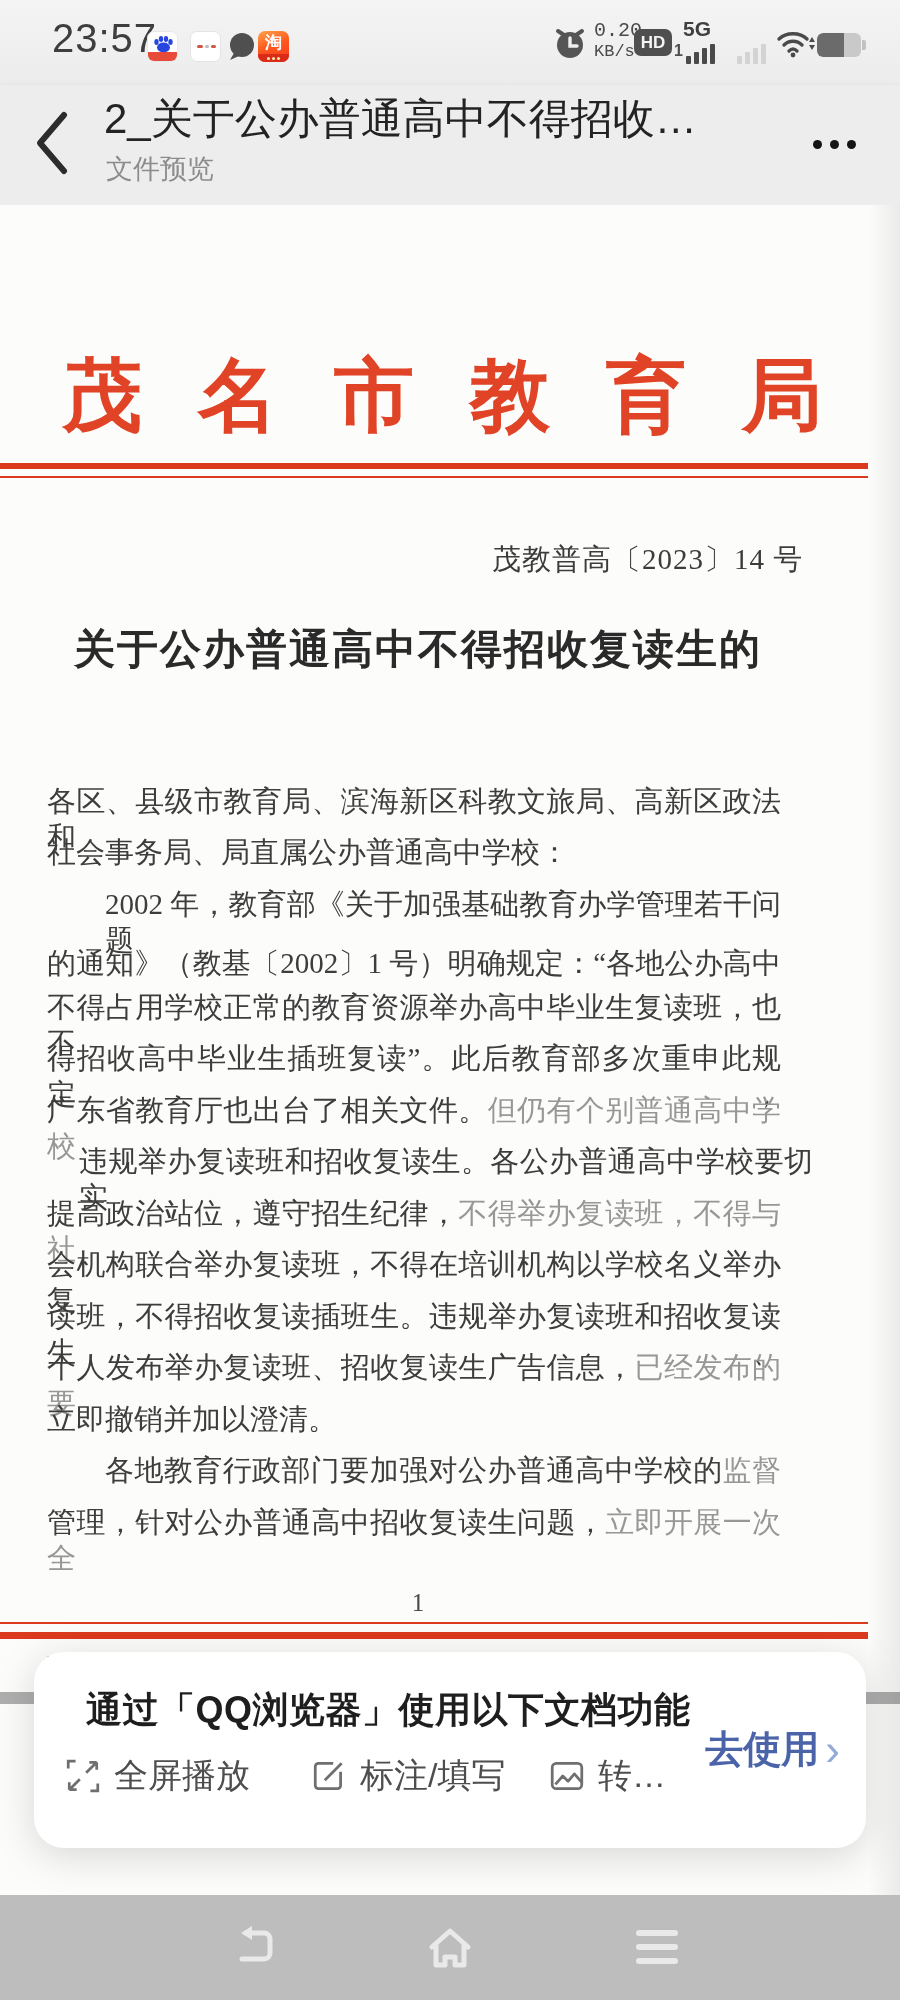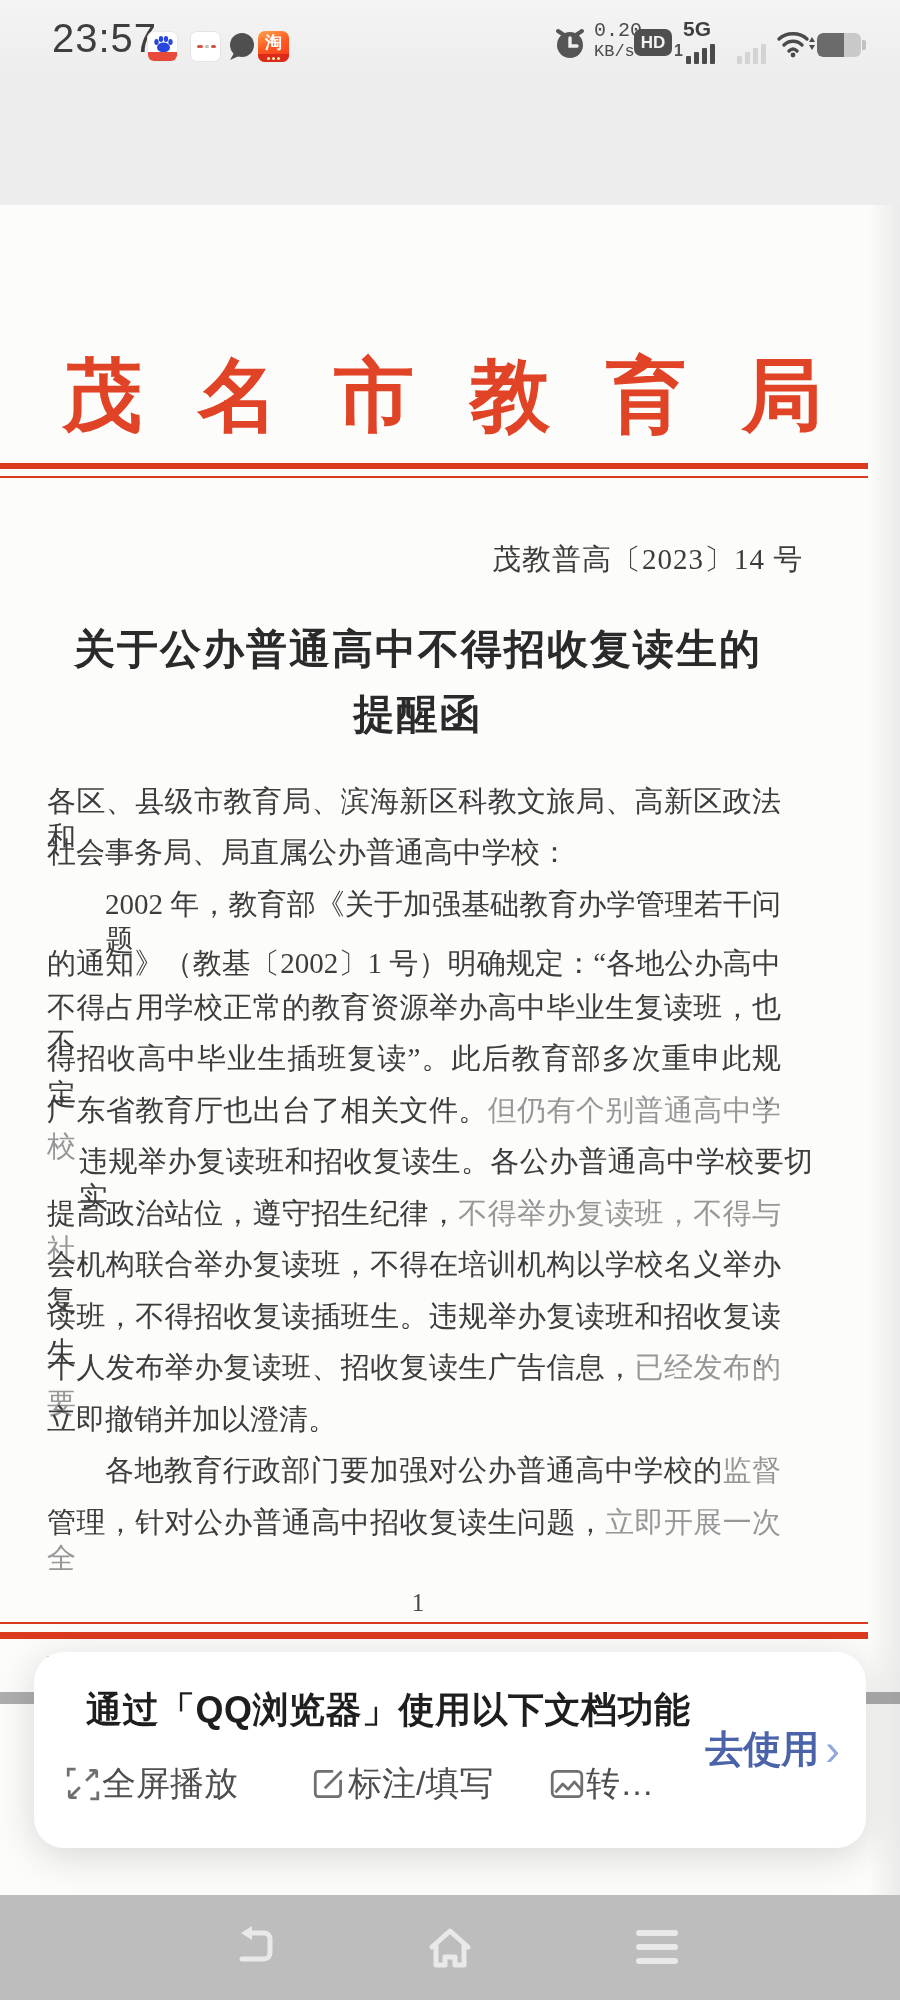--- a/index.html
+++ b/index.html
@@ -81,21 +81,21 @@
   .body-line .light{color:#979797;}
 
   .page-num{position:absolute;left:0;top:1589px;width:836px;text-align:center;font-size:25px;color:#484848;}
   .page2-line{position:absolute;left:47px;top:1651px;width:734px;font-family:"Liberation Serif","DejaVu Serif",serif;
     font-size:29px;line-height:36px;color:#454545;white-space:nowrap;text-align:justify;text-align-last:justify;}
 
   
   .promo-card{position:absolute;left:34px;top:1652px;width:832px;height:196px;background:#ffffff;
     border-radius:30px;box-shadow:0 8px 40px rgba(0,0,0,.15);}
   .promo-title{position:absolute;left:52px;top:34px;font-size:36px;font-weight:600;color:#1e1e1e;letter-spacing:.5px;}
-  .promo-action{position:absolute;top:108px;height:48px;display:flex;align-items:center;}
+  .promo-action{position:absolute;top:100px;height:48px;display:flex;align-items:center;gap:12px;}
   .pa-1{left:30px;} .pa-2{left:276px;} .pa-3{left:514px;}
   .promo-action .lbl{font-size:34px;color:#4e4e4e;}
   .promo-cta{position:absolute;right:26px;top:72px;display:flex;align-items:center;gap:6px;}
   .promo-cta .lbl{font-size:38px;font-weight:600;color:#4a63a9;}
   .promo-cta .chev{font-size:44px;color:#93a9d8;line-height:38px;font-weight:400;}
 
   
   .nav-bar{position:absolute;left:0;top:1895px;width:900px;height:105px;background:#bdbdbd;}
   .nav-btn{position:absolute;top:26px;width:52px;height:52px;}
   .nav-back{left:228px;} .nav-home{left:424px;} .nav-menu{left:631px;}
@@ -177,20 +177,32 @@
       <path d="M36 9 l3 5 h-6 Z" fill="#4a4a4a"></path>
       <path d="M36 22 l-3 -5 h6 Z" fill="#4a4a4a"></path>
     </svg>
 
     <span class="battery">
         <span class="fill"></span>
       </span>
     <span class="battery-nub"></span>
   </div>
 
+  <div class="title-bar">
+    <svg class="back-btn" viewBox="0 0 56 80">
+      <polyline points="40,12 16,40 40,68" fill="none" stroke="#2c2c2c" stroke-width="6" stroke-linecap="round" stroke-linejoin="round"></polyline>
+    </svg>
+    <div class="tb-title">2_关于公办普通高中不得招收…</div>
+    <div class="tb-sub">文件预览</div>
+    <div class="more-btn">
+        <i></i>
+        <i></i>
+        <i></i>
+      </div>
+  </div>
 
   <div class="doc-area">
     <div class="page1"></div>
     <div class="page-gap"></div>
     <div class="page2"></div>
     <div class="edge-shade"></div>
   </div>
 
   <div class="agency" id="agency">
       <span>茂</span>
@@ -198,21 +210,20 @@
       <span>市</span>
       <span>教</span>
       <span>育</span>
       <span>局</span>
     </div>
   <div class="redline rl-top-thick"></div>
   <div class="redline rl-top-thin"></div>
 
   <div class="doc-number serif">茂教普高〔2023〕14 号</div>
   <div class="doc-title l1">关于公办普通高中不得招收复读生的</div>
-  <div class="doc-title l2">提醒函</div>
 
   <div id="body-lines">
       <div class="body-line fill" style="top: 783px;"><span>各区、县级市教育局、滨海新区科教文旅局、高新区政法和</span></div>
       <div class="body-line" style="top: 834px;"><span>社会事务局、局直属公办普通高中学校：</span></div>
       <div class="body-line fill indent" style="top: 886px;"><span>2002 年，教育部《关于加强基础教育办学管理若干问题</span></div>
       <div class="body-line fill" style="top: 937px; margin-top: 8px;"><span>的通知》（教基〔2002〕1 号）明确规定：“各地公办高中</span></div>
       <div class="body-line fill" style="top: 989px;"><span>不得占用学校正常的教育资源举办高中毕业生复读班，也不</span></div>
       <div class="body-line fill" style="top: 1040px;"><span>得招收高中毕业生插班复读”。此后教育部多次重申此规定，</span></div>
       <div class="body-line fill" style="top: 1092px;"><span>广东省教育厅也出台了相关文件。</span><span class="light">但仍有个别普通高中学校</span></div>
       <div class="body-line fill" style="top: 1143px; margin-left: 32px;"><span>违规举办复读班和招收复读生。各公办普通高中学校要切实</span></div>

